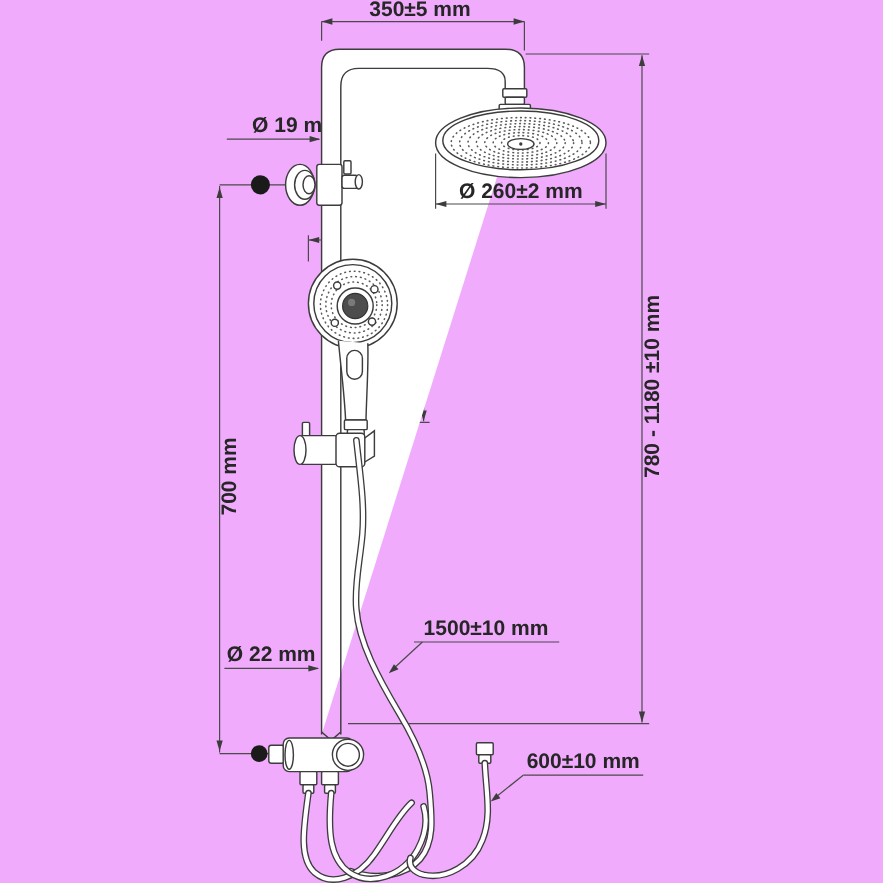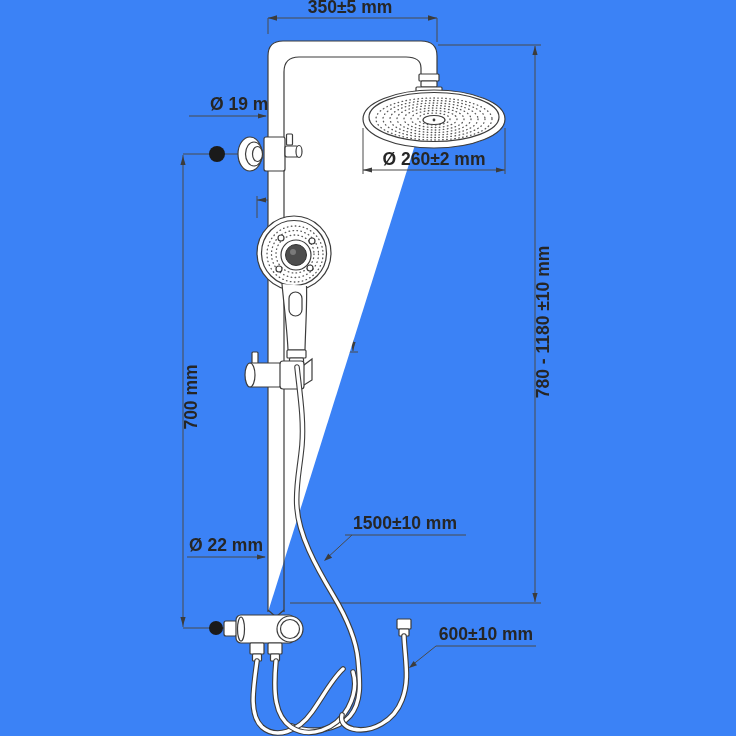--- a/index.html
+++ b/index.html
@@ -4,21 +4,21 @@
 <style>
   html, body {
     margin: 0;
     padding: 0;
     background: #ffffff;
   }
   .canvas {
     position: relative;
     width: 736px;
     height: 736px;
-    background: #3b82f6;
+    background: #f0abfc;
     overflow: hidden;
     font-family: "Liberation Sans", sans-serif;
   }
   svg text {
     font-family: "Liberation Sans", sans-serif;
     font-weight: bold;
     font-size: 17.5px;
     fill: #262626;
   }
   svg .thin  { stroke: #4a4a4a; stroke-width: 1;   fill: none; }

